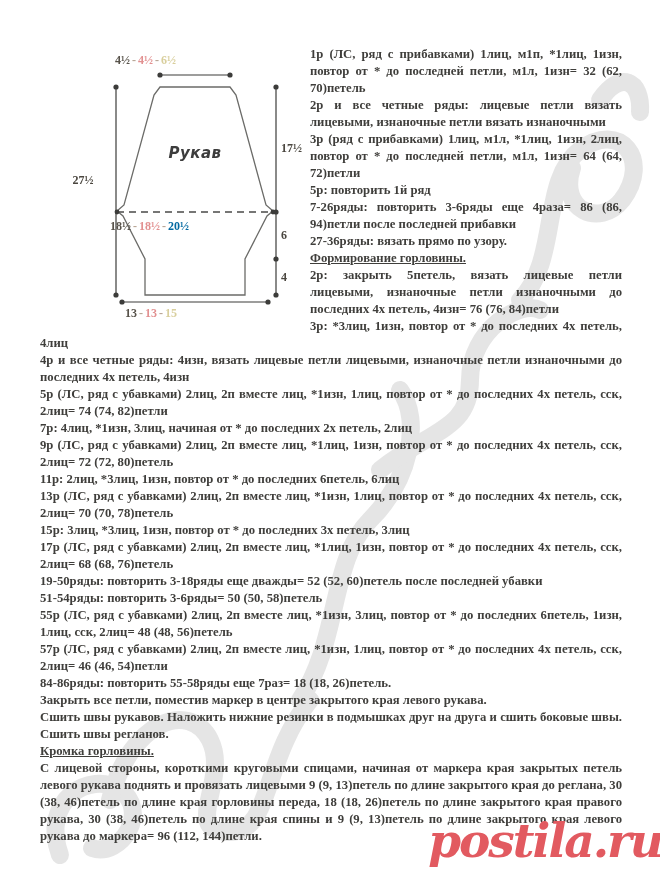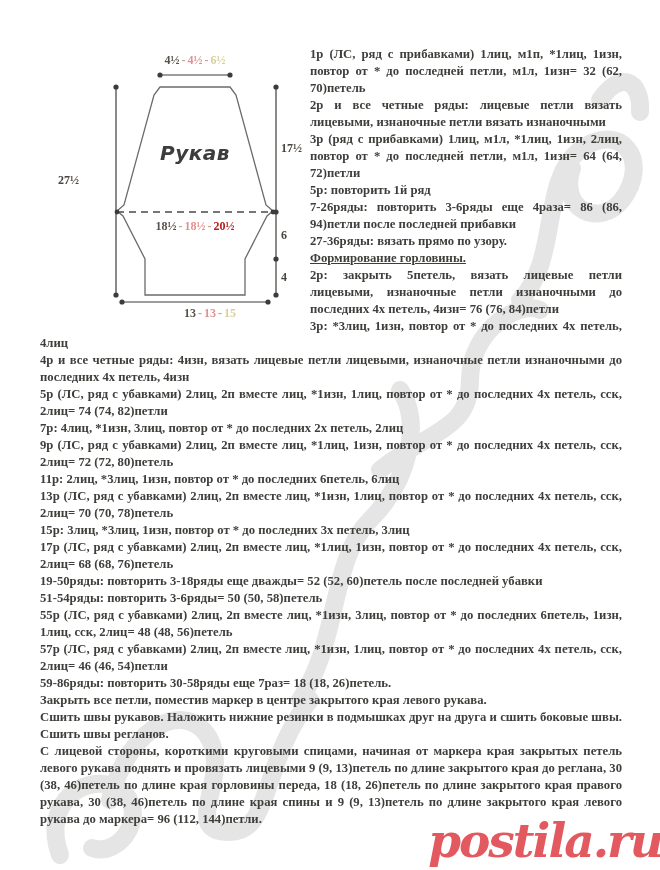--- a/index.html
+++ b/index.html
@@ -21,27 +21,27 @@
   .para.b{font-weight:bold;}
   .para.bu{font-weight:bold;text-decoration:underline;}
   
   .diagram{
     float:left;width:264px;height:278px;position:relative;
     margin:4px 6px 2px 0;
   }
   .diagram svg{position:absolute;left:0;top:0;}
   .dlabel{
     position:absolute;font-size:12px;font-weight:bold;color:#57524a;
-    text-align:center;white-space:nowrap;
+    white-space:nowrap;
     font-family:"Liberation Serif","DejaVu Serif",serif;
   }
   .csep{padding:0 2px;color:#b7a493;}
   .rukav{
     position:absolute;font-family:"DejaVu Sans",sans-serif;
-    font-style:italic;font-size:20px;color:#3d3d3d;
+    font-style:italic;font-size:15px;color:#3d3d3d;
     text-align:center;letter-spacing:.5px;
   }
   .single{color:#4a463f;}
   .site-watermark{
     position:absolute;right:-2px;bottom:6px;z-index:5;
     font-family:"DejaVu Serif",serif;font-style:italic;font-weight:bold;
     font-size:47px;letter-spacing:-2px;line-height:1;color:#e25a60;
   }
 </style>
 </head>
@@ -91,55 +91,56 @@
         <circle cx="233" cy="162" r="2.4" fill="#3c3c3a"></circle>
       </svg>
 
       <div class="dlabel" style="left:75px;top:2px;width:160px;">
         <span class="c1" style="color: rgb(87, 82, 74);">4½</span><span class="csep">-</span><span class="c2" style="color: rgb(226, 144, 144);">4½</span><span class="csep">-</span><span class="c3" style="color: rgb(217, 207, 157);">6½</span>
       </div>
 
       <div class="rukav" style="left:95px;top:95px;width:120px;">Рукав</div>
 
       <div class="dlabel" style="left:70px;top:168px;width:170px;">
-        <span class="c1" style="color: rgb(87, 82, 74);">18½</span><span class="csep">-</span><span class="c2" style="color: rgb(226, 144, 144);">18½</span><span class="csep">-</span><span class="c3" style="color: #b91c1c;">20½</span>
+        <span class="c1" style="color: rgb(87, 82, 74);">18½</span><span class="csep">-</span><span class="c2" style="color: rgb(226, 144, 144);">18½</span><span class="csep">-</span><span class="c3" style="color: #0369a1;">20½</span>
       </div>
 
-      <div class="dlabel" style="left:100px;top:255px;width:140px;">
+      <div class="dlabel" style="left:85px;top:255px;width:140px;">
         <span class="c1" style="color: rgb(87, 82, 74);">13</span><span class="csep">-</span><span class="c2" style="color: rgb(226, 144, 144);">13</span><span class="csep">-</span><span class="c3" style="color: rgb(217, 207, 157);">15</span>
       </div>
 
-      <div class="dlabel single" style="left:18px;top:122px;width:50px;text-align:left;">27½</div>
+      <div class="dlabel single" style="left:18px;top:122px;width:50px;text-align:center;">27½</div>
       <div class="dlabel single" style="left:241px;top:90px;">17½</div>
       <div class="dlabel single" style="left:241px;top:177px;">6</div>
       <div class="dlabel single" style="left:241px;top:219px;">4</div>
     </div>
 
   <p class="para n">1р (ЛС, ряд с прибавками) 1лиц, м1п, *1лиц, 1изн, повтор от * до последней петли, м1л, 1изн= 32 (62, 70)петель</p>
       <p class="para n">2р и все четные ряды: лицевые петли вязать лицевыми, изнаночные петли вязать изнаночными</p>
       <p class="para n">3р (ряд с прибавками) 1лиц, м1л, *1лиц, 1изн, 2лиц, повтор от * до последней петли, м1л, 1изн= 64 (64, 72)петли</p>
       <p class="para n">5р: повторить 1й ряд</p>
       <p class="para n">7-26ряды: повторить 3-6ряды еще 4раза= 86 (86, 94)петли после последней прибавки</p>
       <p class="para n">27-36ряды: вязать прямо по узору.</p>
       <p class="para bu">Формирование горловины.</p>
       <p class="para n">2р: закрыть 5петель, вязать лицевые петли лицевыми, изнаночные петли изнаночными до последних 4х петель, 4изн= 76 (76, 84)петли</p>
       <p class="para n">3р: *3лиц, 1изн, повтор от * до последних 4х петель, 4лиц</p>
       <p class="para n">4р и все четные ряды: 4изн, вязать лицевые петли лицевыми, изнаночные петли изнаночными до последних 4х петель, 4изн</p>
       <p class="para n">5р (ЛС, ряд с убавками) 2лиц, 2п вместе лиц, *1изн, 1лиц, повтор от * до последних 4х петель, сск, 2лиц= 74 (74, 82)петли</p>
-      <p class="para n">7р: 4лиц, *1изн, 3лиц, повтор от * до последних 2х петель, 2лиц</p>
+      <p class="para n">7р: 4лиц, *1изн, 3лиц, начиная от * до последних 2х петель, 2лиц</p>
       <p class="para n">9р (ЛС, ряд с убавками) 2лиц, 2п вместе лиц, *1лиц, 1изн, повтор от * до последних 4х петель, сск, 2лиц= 72 (72, 80)петель</p>
       <p class="para n">11р: 2лиц, *3лиц, 1изн, повтор от * до последних 6петель, 6лиц</p>
       <p class="para n">13р (ЛС, ряд с убавками) 2лиц, 2п вместе лиц, *1изн, 1лиц, повтор от * до последних 4х петель, сск, 2лиц= 70 (70, 78)петель</p>
       <p class="para n">15р: 3лиц, *3лиц, 1изн, повтор от * до последних 3х петель, 3лиц</p>
       <p class="para n">17р (ЛС, ряд с убавками) 2лиц, 2п вместе лиц, *1лиц, 1изн, повтор от * до последних 4х петель, сск, 2лиц= 68 (68, 76)петель</p>
       <p class="para n">19-50ряды: повторить 3-18ряды еще дважды= 52 (52, 60)петель после последней убавки</p>
       <p class="para n">51-54ряды: повторить 3-6ряды= 50 (50, 58)петель</p>
       <p class="para n">55р (ЛС, ряд с убавками) 2лиц, 2п вместе лиц, *1изн, 3лиц, повтор от * до последних 6петель, 1изн, 1лиц, сск, 2лиц= 48 (48, 56)петель</p>
       <p class="para n">57р (ЛС, ряд с убавками) 2лиц, 2п вместе лиц, *1изн, 1лиц, повтор от * до последних 4х петель, сск, 2лиц= 46 (46, 54)петли</p>
-      <p class="para n">59-86ряды: повторить 30-58ряды еще 7раз= 18 (18, 26)петель.</p>
+      <p class="para n">84-86ряды: повторить 55-58ряды еще 7раз= 18 (18, 26)петель.</p>
       <p class="para n">Закрыть все петли, поместив маркер в центре закрытого края левого рукава.</p>
       <p class="para n">Сшить швы рукавов. Наложить нижние резинки в подмышках друг на друга и сшить боковые швы. Сшить швы регланов.</p>
+      <p class="para bu">Кромка горловины.</p>
       <p class="para n">С лицевой стороны, короткими круговыми спицами, начиная от маркера края закрытых петель левого рукава поднять и провязать лицевыми 9 (9, 13)петель по длине закрытого края до реглана, 30 (38, 46)петель по длине края горловины переда, 18 (18, 26)петель по длине закрытого края правого рукава, 30 (38, 46)петель по длине края спины и 9 (9, 13)петель по длине закрытого края левого рукава до маркера= 96 (112, 144)петли.</p>
     </div>
 
 </div>
 
 <div class="site-watermark" style="color: rgb(226, 90, 96);">postila.ru</div>
 
 </body></html>

